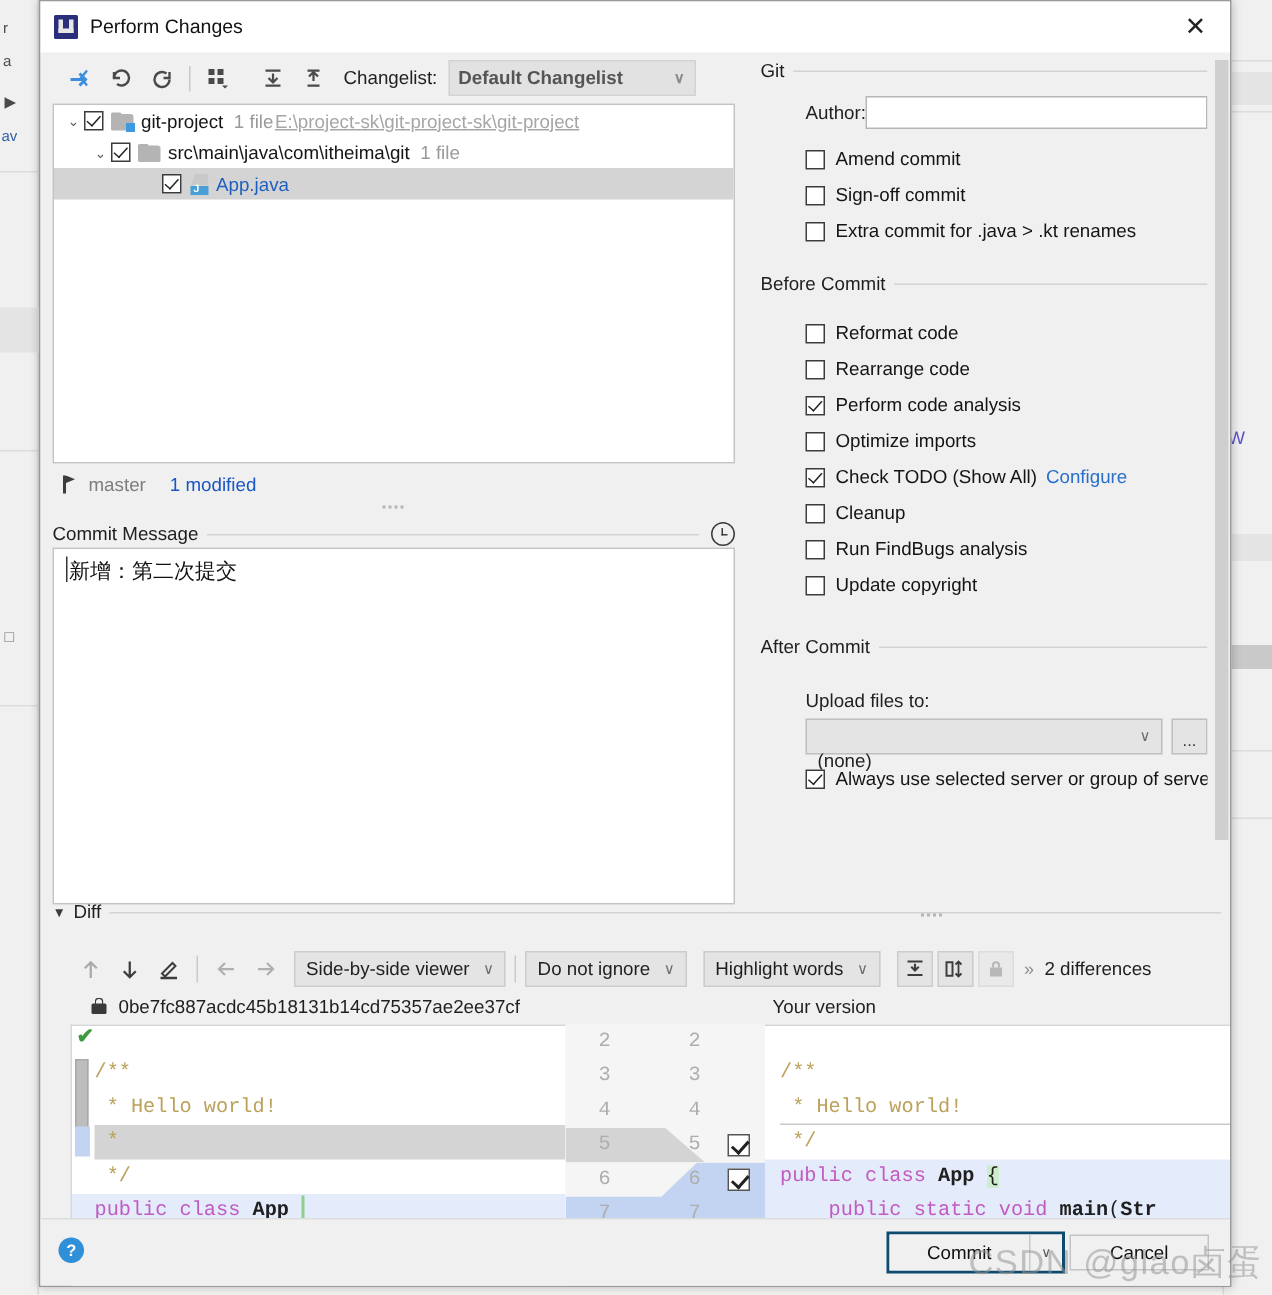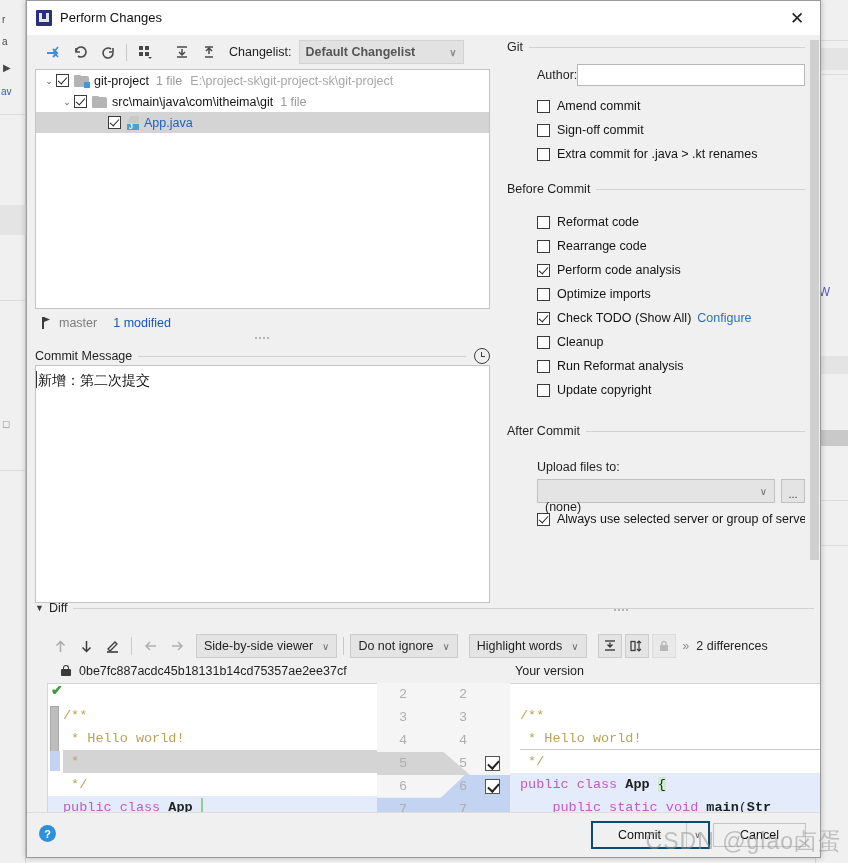--- a/index.html
+++ b/index.html
@@ -101,21 +101,21 @@
   .folder-ic .f1 { position: absolute; left: 0; top: 1px; width: 15px; height: 11px; background: #b4b4b4; border-radius: 1px 2px 1px 1px; }
   .folder-ic .f2 { position: absolute; left: 0; top: 0px; width: 7px; height: 3px; background: #b4b4b4; border-radius: 1px; }
   .folder-ic.vcs .badge { position: absolute; right: -1px; bottom: -1px; width: 6px; height: 6px; background: #3d9ae0; }
   .java-ic { width: 14px; height: 14px; margin-right: 4px; position: relative; flex: 0 0 14px; }
   .java-ic .top { position: absolute; left: 1px; top: 0; width: 12px; height: 8px; background: #c9c9c9; clip-path: polygon(0 100%, 28% 0, 100% 0, 100% 100%); }
   .java-ic .bot { position: absolute; left: 1px; top: 8px; width: 12px; height: 6px; background: #4a9fd8; }
   .java-ic .j { position: absolute; left: 3px; top: 7px; font-size: 7px; color: #fff; font-weight: bold; line-height: 7px;}
   .t-name { color: #151515; }
   .t-name.link { color: #1f5fbf; }
   .t-sub { color: #9a9a9a; margin-left: 7px; }
-  .t-path { color: #a6a6a6; margin-left: 8px; }
+  .t-path { color: #a6a6a6; margin-left: 1px; text-decoration: underline; }
 
   
   #branchRow {
     position: absolute; left: 0; top: 277px; width: 455px; height: 22px;
     display: flex; align-items: center; padding-left: 4px; font-size: 12.5px;
   }
   #branchRow .br-ic { width: 14px; height: 14px; margin-right: 6px; position: relative; }
   #branchRow .br-ic::before { content: ""; position: absolute; left: 3px; top: 1px; width: 2px; height: 12px; background: #3c3c3c; }
   #branchRow .br-ic::after { content: ""; position: absolute; left: 5px; top: 1px; width: 6px; height: 5px; background: #3c3c3c; clip-path: polygon(0 0, 100% 50%, 0 100%); }
   #branchRow .br-name { color: #7d7d7d; margin-right: 16px; }
@@ -130,21 +130,21 @@
   .sec-head .lbl { font-size: 12.5px; color: #1f1f1f; }
   .sec-head .rule { flex: 1 1 auto; height: 1px; background: #d2d2d2; }
 
   #cmHead { position: absolute; left: 0; top: 313px; width: 455px; display: flex; align-items: center; }
   #cmHead .hist-ic { width: 16px; height: 16px; border: 1.4px solid #3c3c3c; border-radius: 50%; position: relative; margin-left: 8px; flex: 0 0 16px; }
   #cmHead .hist-ic::before { content: ""; position: absolute; left: 5.5px; top: 2.5px; width: 1.3px; height: 5px; background: #3c3c3c; }
   #cmHead .hist-ic::after { content: ""; position: absolute; left: 6px; top: 6.5px; width: 4px; height: 1.3px; background: #3c3c3c; }
 
   #cmBox {
     position: absolute; left: 0; top: 330px; width: 455px; height: 238px;
-    background: #fff; border: 1px solid #c4c4c4; padding: 5px 0;
+    background: #fff; border: 1px solid #c4c4c4; padding: 5px 8px;
     font-size: 14px; color: #111;
   }
   #cmBox .caret { display: inline-block; width: 1px; height: 17px; background: #333; vertical-align: -3px; margin-right: 1px; }
 
   
   #rightCol { position: absolute; left: 480px; top: 0; width: 315px; height: 536px; }
   #optScroll { position: absolute; left: 0; top: 5px; width: 298px; height: 531px; overflow: hidden; }
   .grp { margin-bottom: 2px; }
   .grp > .sec-head { margin-bottom: 8px; }
   .opt-row { display: flex; align-items: center; height: 24px; padding-left: 30px; white-space: nowrap; }
@@ -435,21 +435,21 @@
               <span class="cbox on"></span>
               <span class="opt-lbl">Check TODO (Show All)</span>
               <span class="opt-link">Configure</span>
             </div>
             <div class="opt-row">
               <span class="cbox"></span>
               <span class="opt-lbl">Cleanup</span>
             </div>
             <div class="opt-row">
               <span class="cbox"></span>
-              <span class="opt-lbl">Run Reformat analysis</span>
+              <span class="opt-lbl">Run FindBugs analysis</span>
             </div>
             <div class="opt-row">
               <span class="cbox"></span>
               <span class="opt-lbl">Update copyright</span>
             </div>
           </div>
 
           <div class="grp" style="margin-top:22px;">
             <div class="sec-head">
               <span class="lbl">After Commit</span>

